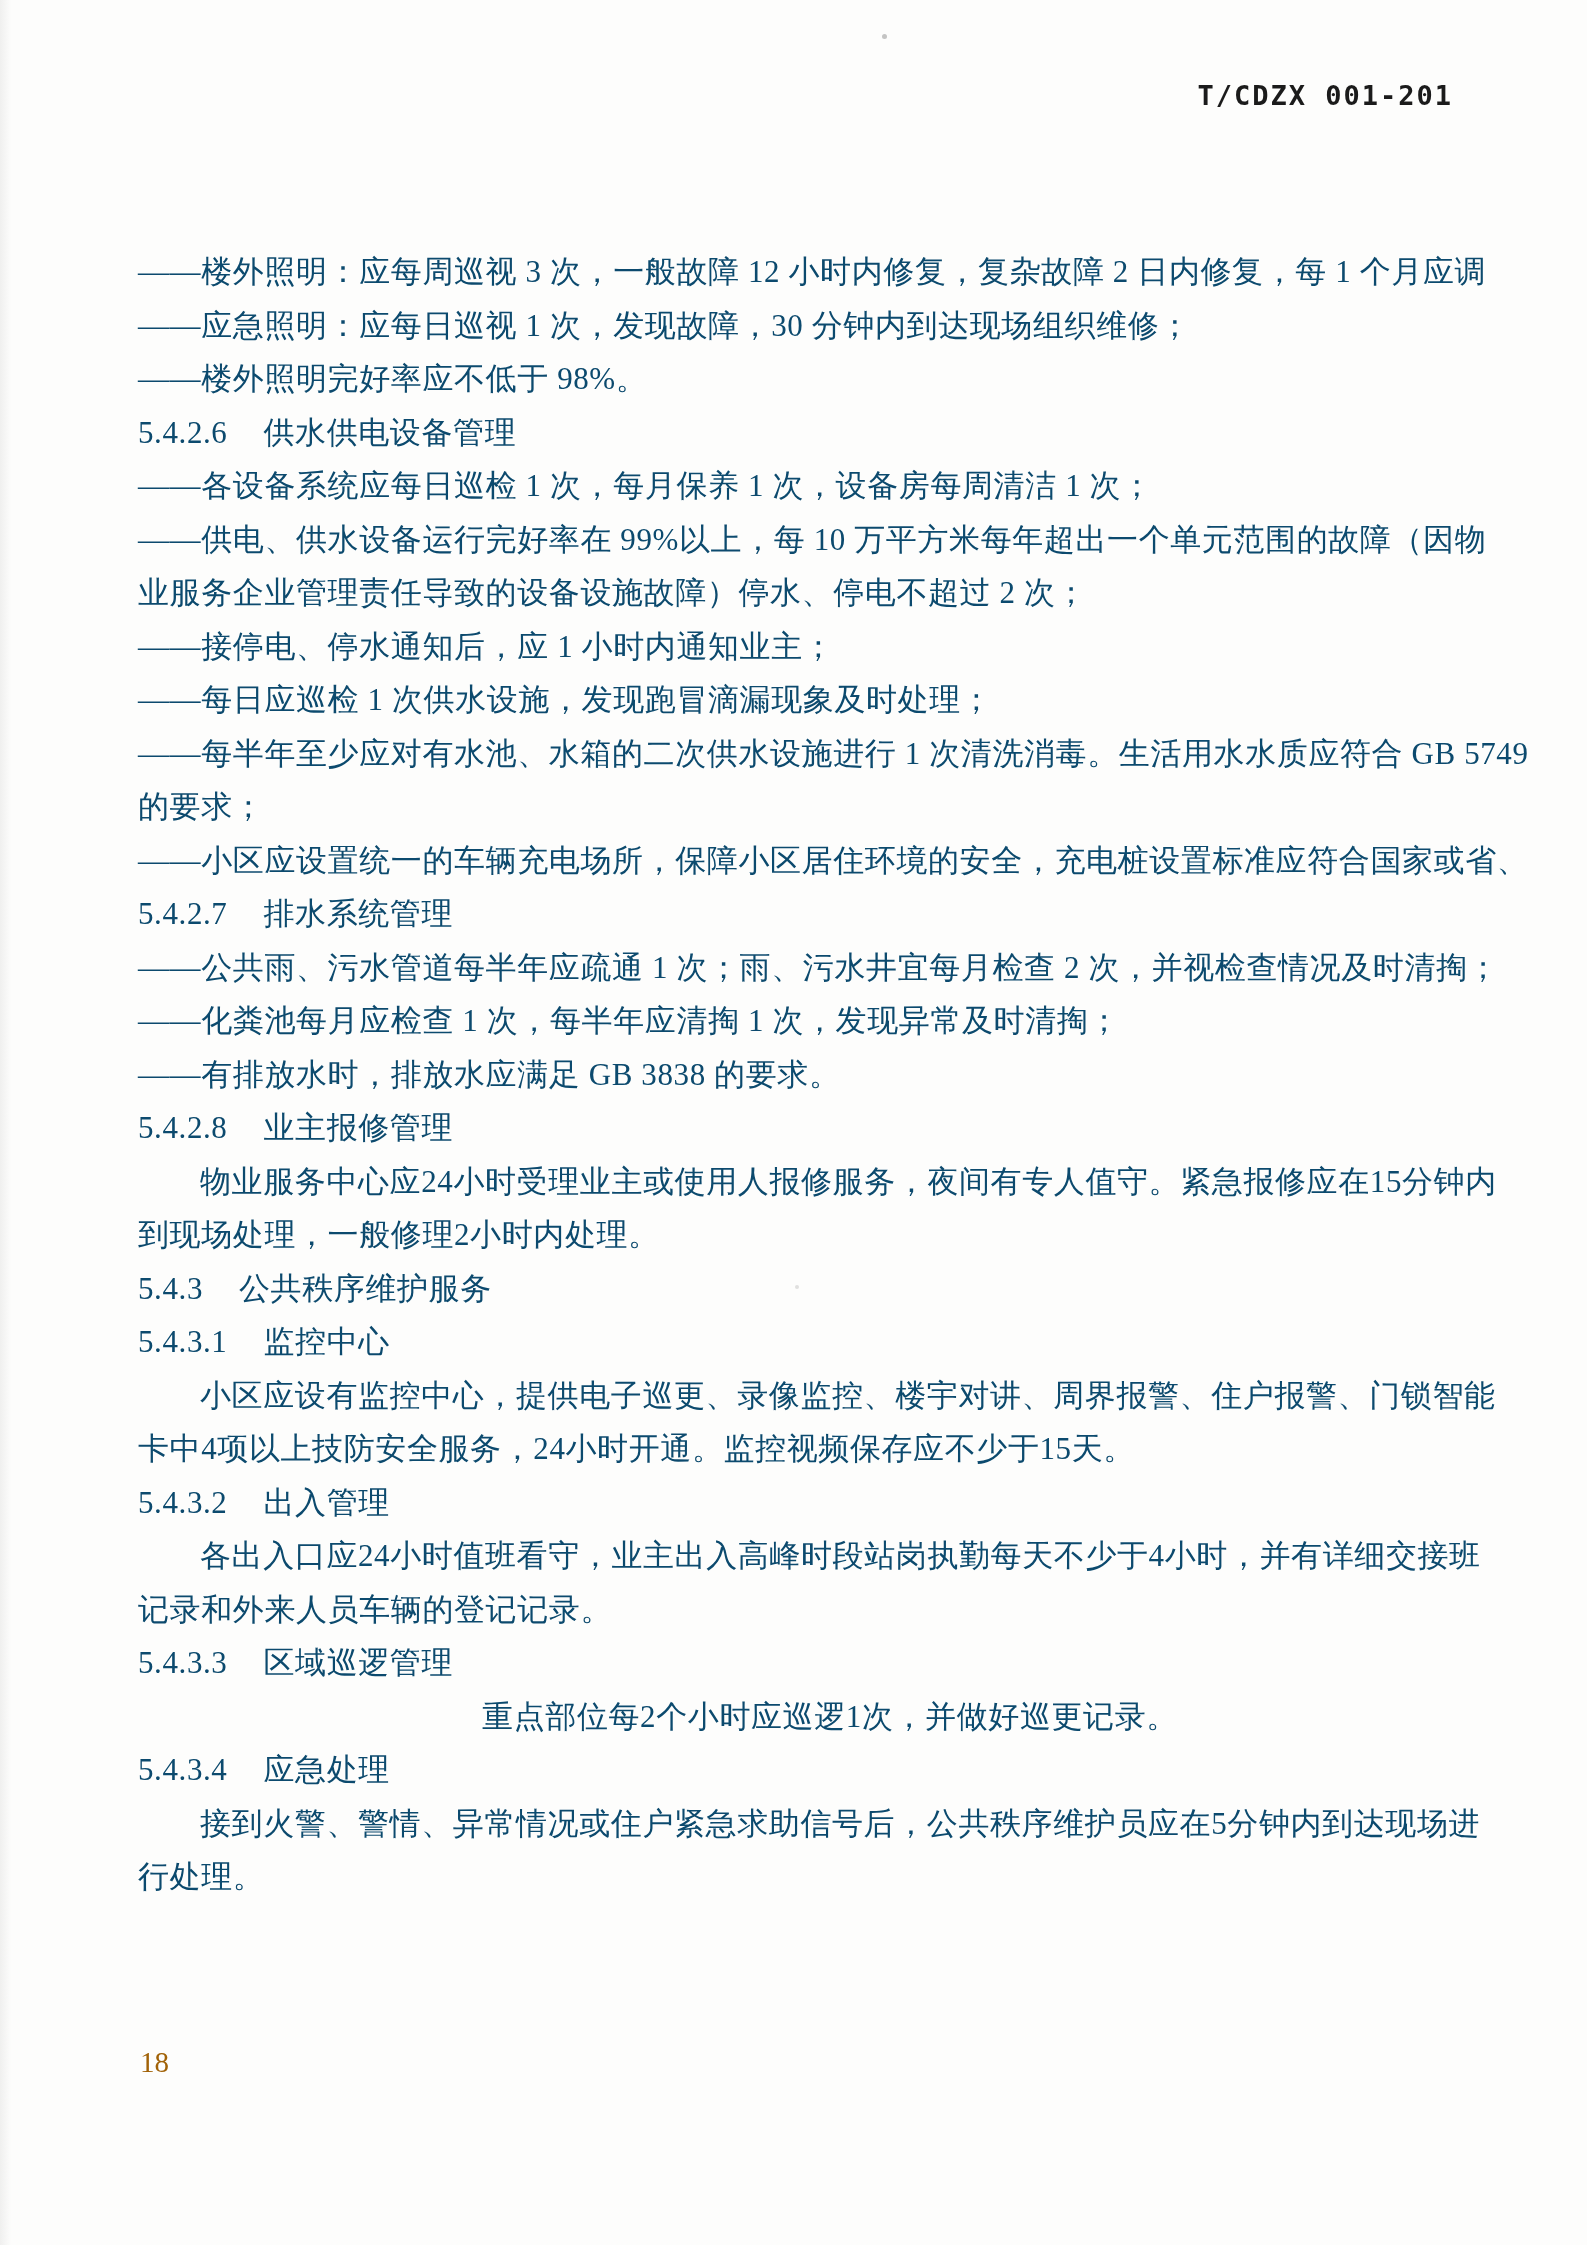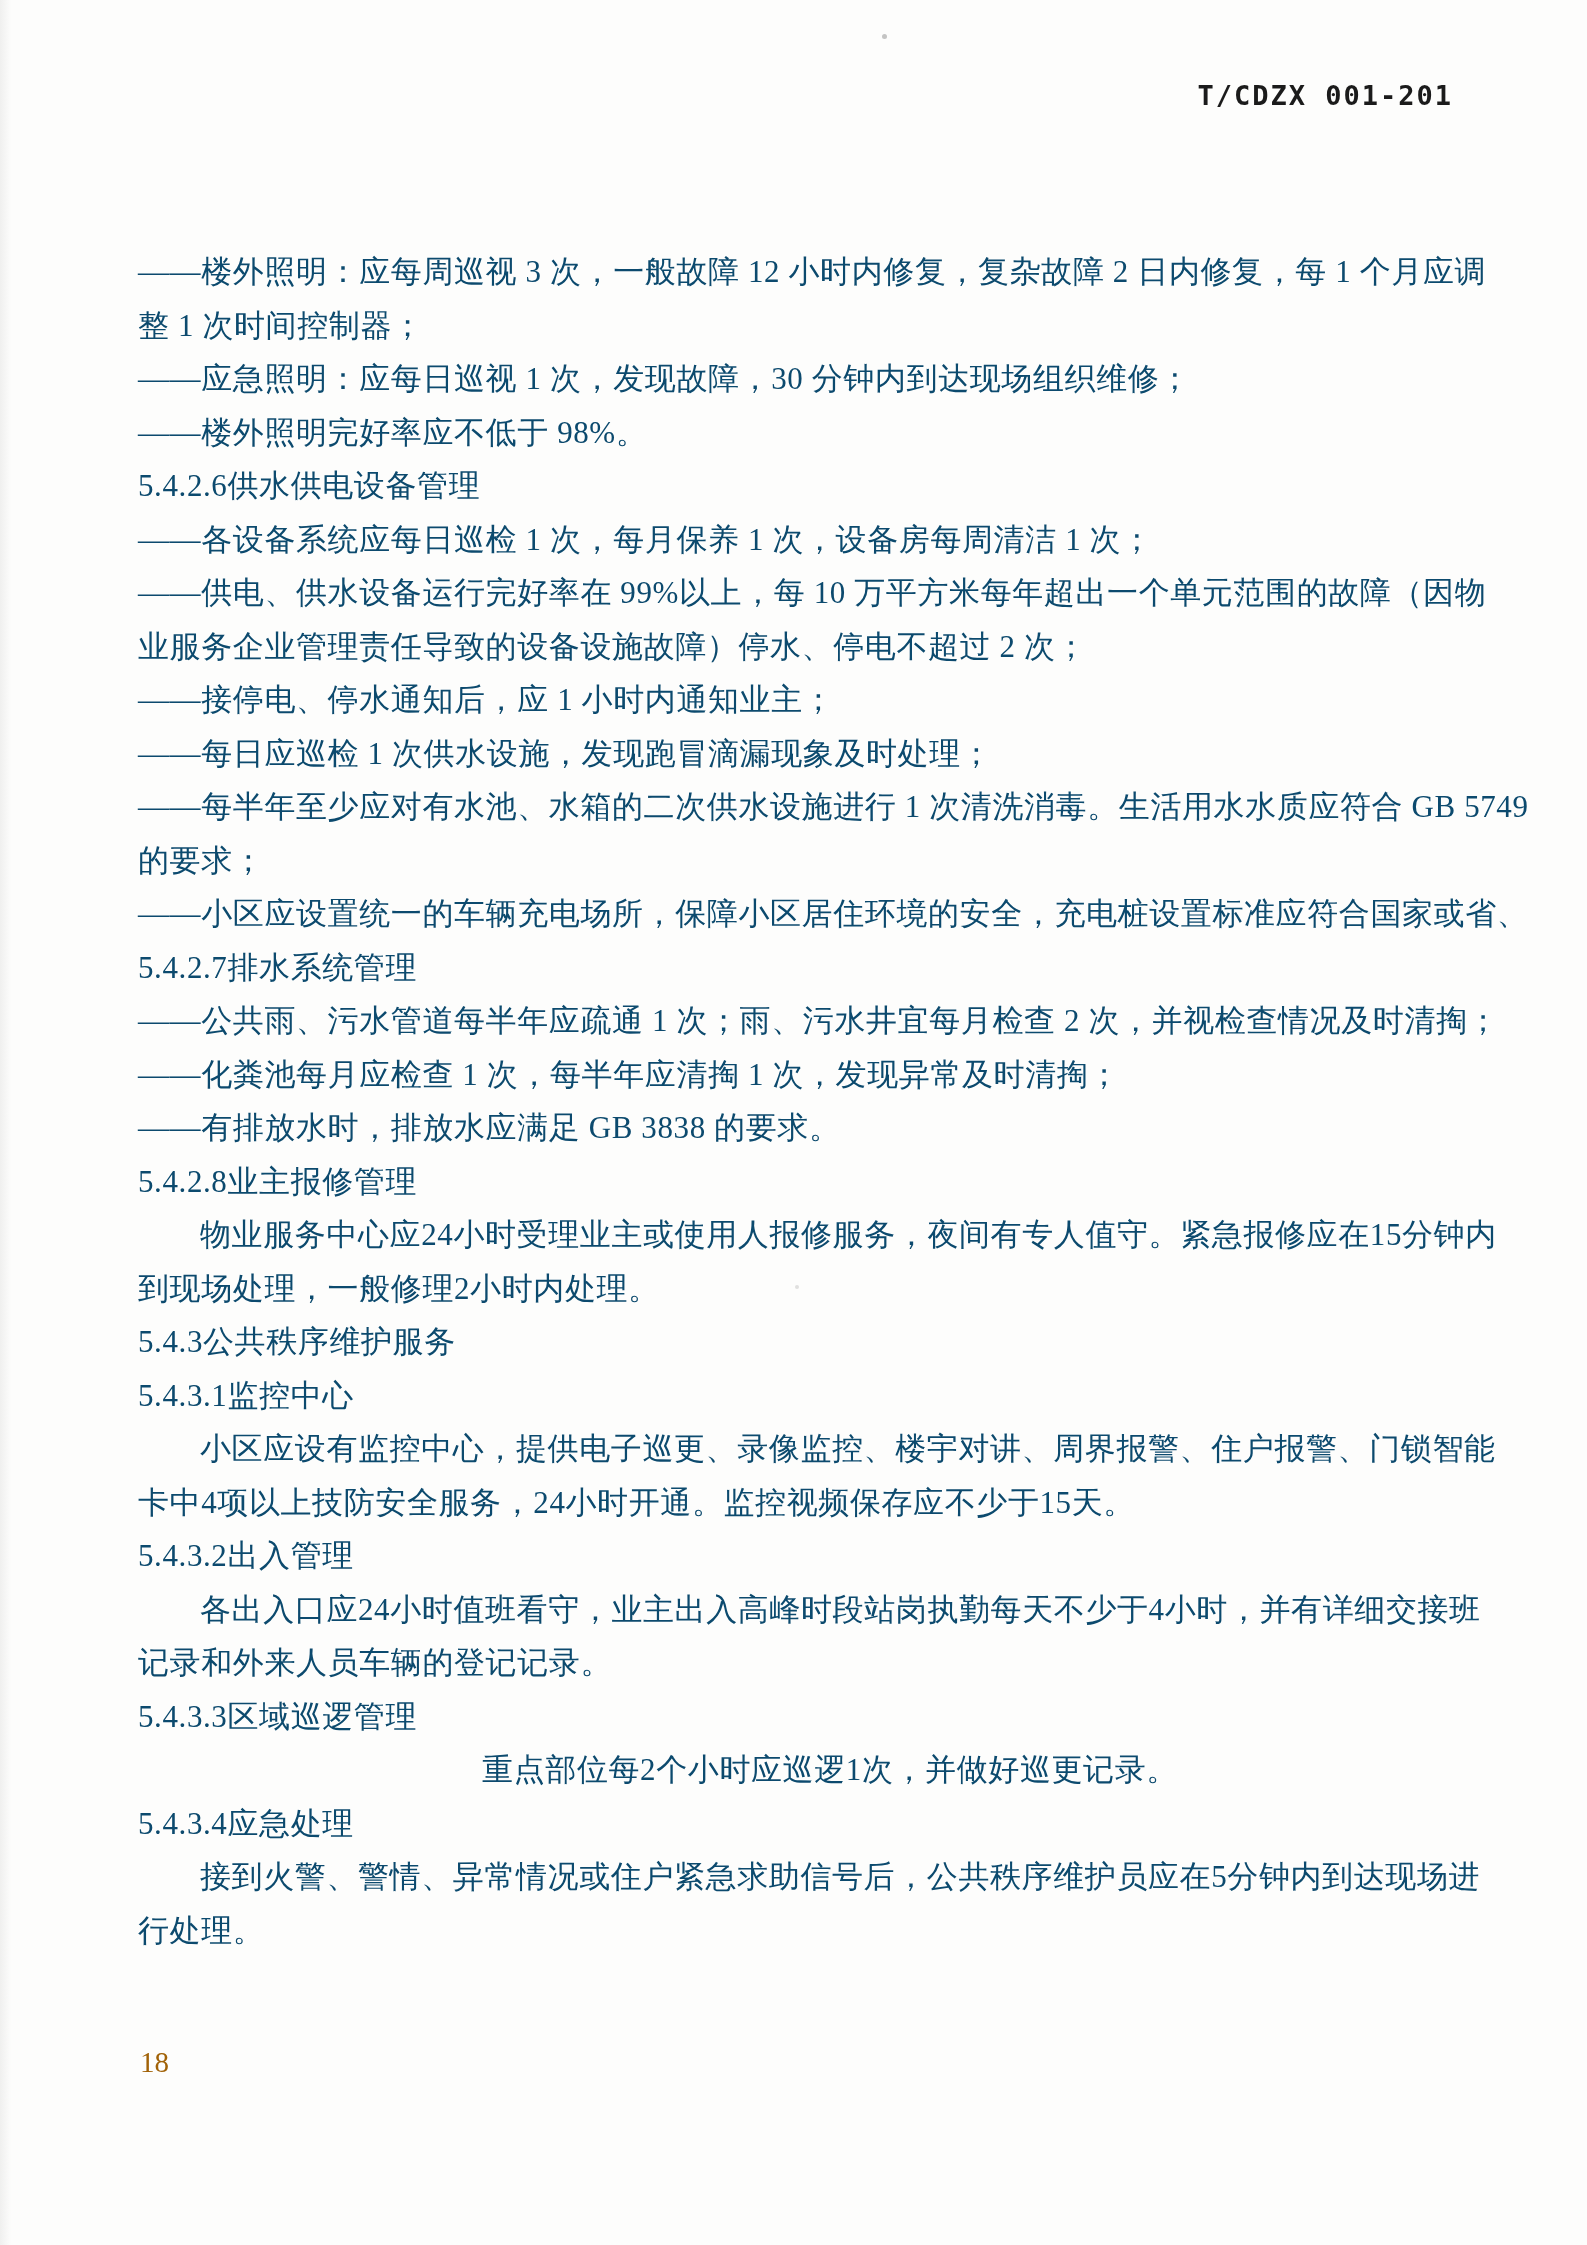--- a/index.html
+++ b/index.html
@@ -48,21 +48,21 @@
   }
   .line {
     height: 53.5px;
     line-height: 53.5px;
     font-size: 31px;
     letter-spacing: 0.6px;
     white-space: nowrap;
     color: #0c4a6e;
   }
   .line.indent { padding-left: 62px; text-align: center; }
-  .sec-num { display: inline-block; }
+  .sec-num { display: inline-block; margin-right: 36px; }
   .page-num {
     position: absolute;
     left: 140px;
     top: 2042px;
     font-size: 29px;
     line-height: 40px;
     color: #a16207;
   }
 </style>
 </head>
@@ -70,21 +70,20 @@
 
 <div class="page">
   <div class="scan-edge"></div>
   <div class="speck" style="left:882px; top:34px; width:5px; height:5px;"></div>
   <div class="speck" style="left:795px; top:1285px; width:4px; height:4px; opacity:.5;"></div>
 
   <div class="doc-code">T/CDZX 001-201</div>
 
   <div class="doc-body">
       <div class="line">——楼外照明：应每周巡视 3 次，一般故障 12 小时内修复，复杂故障 2 日内修复，每 1 个月应调</div>
-      <div class="line">整 1 次时间控制器；</div>
       <div class="line">——应急照明：应每日巡视 1 次，发现故障，30 分钟内到达现场组织维修；</div>
       <div class="line">——楼外照明完好率应不低于 98%。</div>
       <div class="line"><span class="sec-num">5.4.2.6</span><span>供水供电设备管理</span></div>
       <div class="line">——各设备系统应每日巡检 1 次，每月保养 1 次，设备房每周清洁 1 次；</div>
       <div class="line">——供电、供水设备运行完好率在 99%以上，每 10 万平方米每年超出一个单元范围的故障（因物</div>
       <div class="line">业服务企业管理责任导致的设备设施故障）停水、停电不超过 2 次；</div>
       <div class="line">——接停电、停水通知后，应 1 小时内通知业主；</div>
       <div class="line">——每日应巡检 1 次供水设施，发现跑冒滴漏现象及时处理；</div>
       <div class="line">——每半年至少应对有水池、水箱的二次供水设施进行 1 次清洗消毒。生活用水水质应符合 GB 5749</div>
       <div class="line">的要求；</div>

